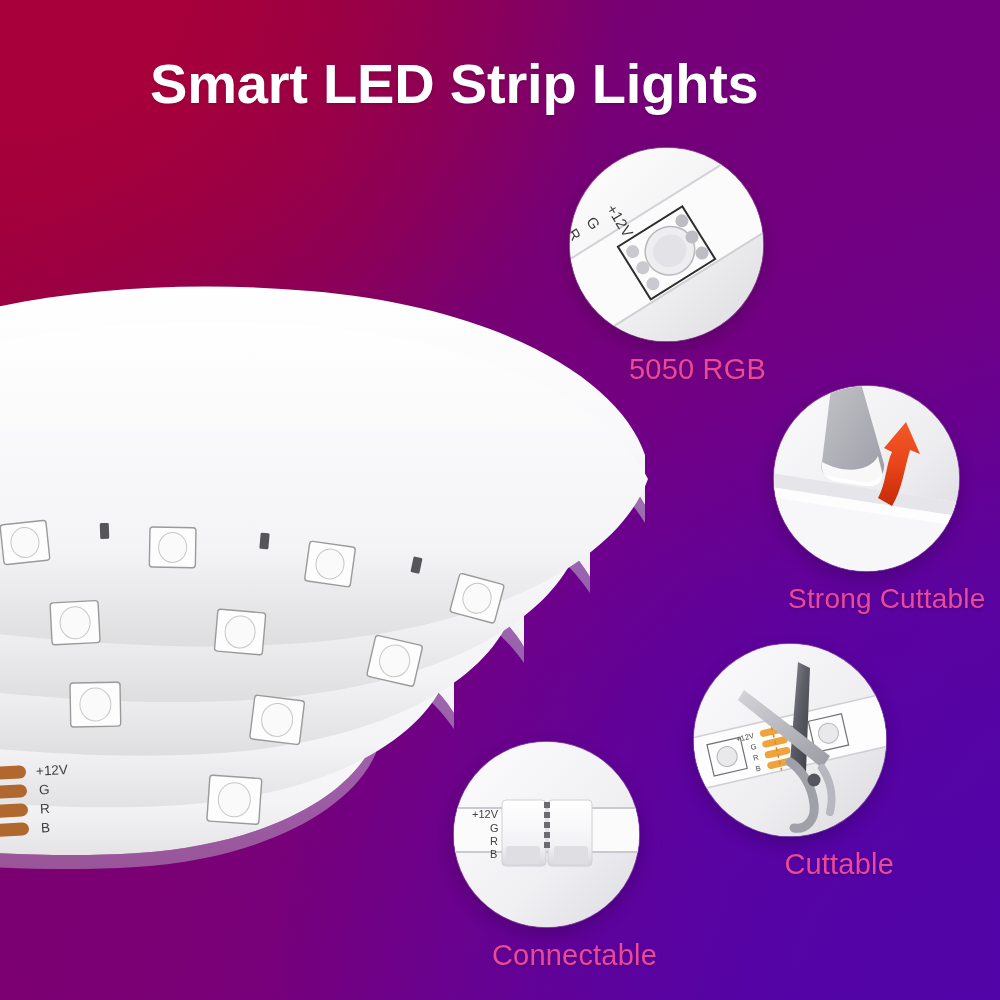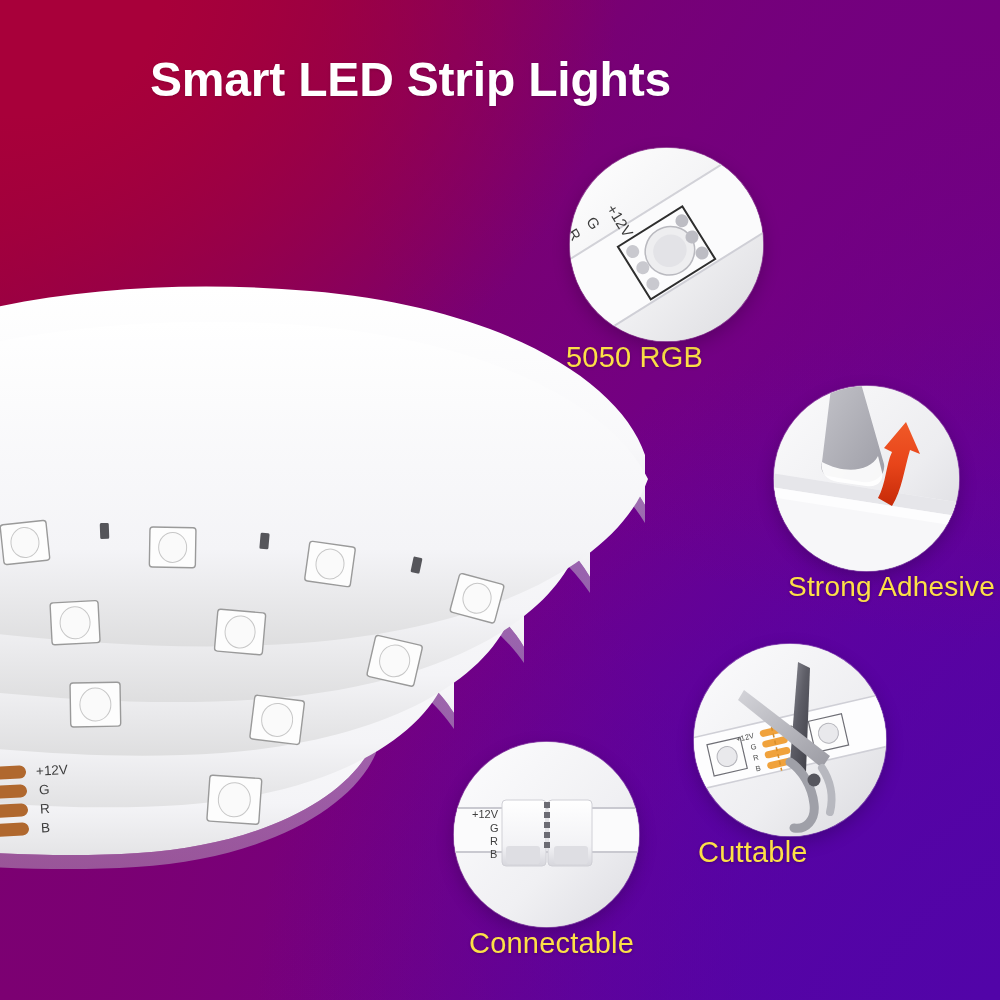--- a/index.html
+++ b/index.html
@@ -17,40 +17,40 @@
       radial-gradient(115% 95% at 2% 0%,   #a8003a 0%, #a8003a 12%, rgba(168,0,58,0) 52%),
       radial-gradient(110% 100% at 100% 2%, #73007e 0%, rgba(115,0,126,0) 62%),
       radial-gradient(120% 110% at 100% 100%, #5204a8 0%, rgba(82,4,168,0) 62%),
       radial-gradient(120% 110% at 0% 100%, #7c0072 0%, rgba(124,0,114,0) 62%),
       linear-gradient(128deg, #9d0034 0%, #8a0050 18%, #7a0070 38%, #720086 56%, #62019a 76%, #5204a4 100%);
   }
 
   
   .title{
     position:absolute;left:150px;top:55px;
-    font-size:48px;font-weight:bold;color:#ffffff;
+    font-size:56px;font-weight:bold;color:#ffffff;
     letter-spacing:-0.2px;line-height:1.05;
     text-shadow:0 1px 3px rgba(0,0,0,.18);
     white-space:nowrap;
   }
 
   
   .coil{position:absolute;left:-330px;top:205px;width:1010px;height:680px;}
   .coil svg{display:block;width:100%;height:100%;overflow:visible;}
 
   
   .feature{position:absolute;}
   .bubble{
     position:relative;border-radius:50%;overflow:hidden;
     background:#f2f2f4;
     box-shadow:0 0 0 1px rgba(255,255,255,.30), 0 6px 18px rgba(0,0,0,.22);
   }
   .bubble svg{display:block;width:100%;height:100%;}
   .flabel{
-    text-align:left;color:#fde047;
+    margin-top:12px;text-align:right;color:#ec4899;
     font-size:29px;font-weight:400;letter-spacing:.2px;
     text-shadow:0 1px 3px rgba(0,0,0,.25);white-space:nowrap;
   }
 
   .f-5050   {left:566px; top:148px;  width:200px;}
   .f-5050   .bubble{width:193px;height:193px;margin:0 auto;}
   .f-adh    {left:768px; top:386px;  width:196px;}
   .f-adh    .bubble{width:185px;height:185px;margin:0 auto;}
   .f-adh    .flabel{font-size:28px;}
   .f-cut    {left:692px; top:644px;  width:196px;}
@@ -330,21 +330,21 @@
                  C 48 88, 46 82, 48 76 Z" fill="url(#tapeG)"></path>
         <path d="M 48 76 C 46 86, 52 94, 64 96 L 92 100 C 104 102, 110 94, 108 86
                  L 104 70 C 96 86, 70 88, 48 76 Z" fill="#ffffff" opacity=".92"></path>
 
         <g fill="url(#arrowG)">
           <path d="M 104 112 C 112 98, 112 78, 118 66 L 110 62 L 132 36 L 146 68
                    L 136 64 C 130 84, 128 104, 118 120 Z"></path>
         </g>
       </svg>
     </div>
-    <div class="flabel">Strong Adhesive</div>
+    <div class="flabel">Strong Cuttable</div>
   </div>
 
   <div class="feature f-cut">
     <div class="bubble">
       <svg viewBox="0 0 192 192">
         <defs>
           <linearGradient id="c3bg" x1="0" y1="0" x2="1" y2="1">
             <stop offset="0%" stop-color="#fcfcfd"></stop>
             <stop offset="60%" stop-color="#eeeef1"></stop>
             <stop offset="100%" stop-color="#dadade"></stop>

